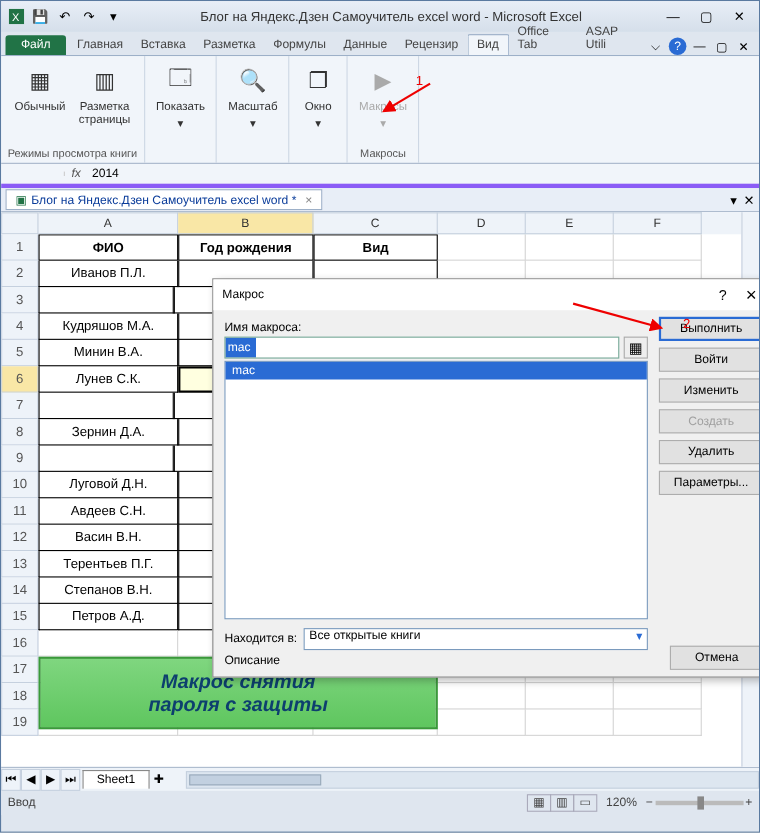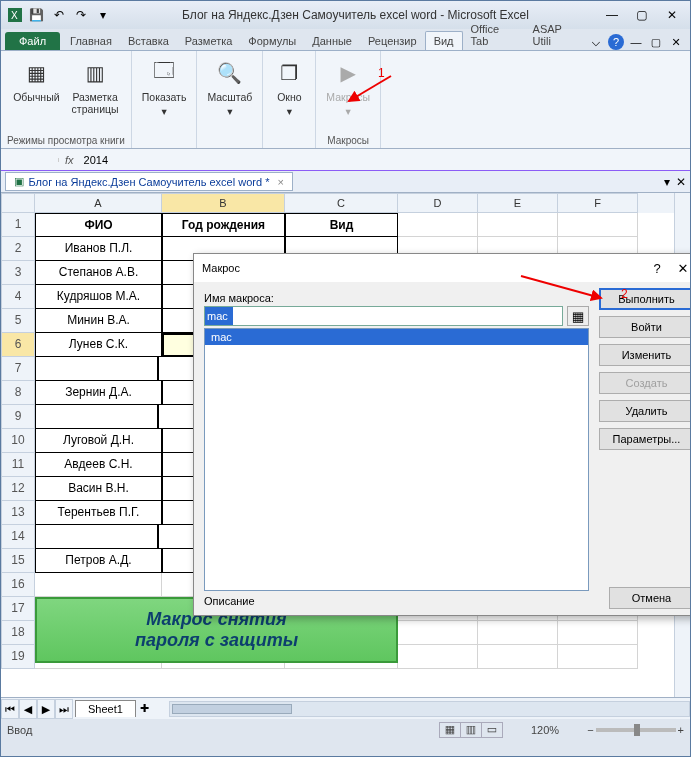--- a/index.html
+++ b/index.html
@@ -17,21 +17,21 @@
 .tab.active { background: #f1f5fa; border: 1px solid #9db0c8; border-bottom: none; border-radius: 2px 2px 0 0; }
 .tab-help { margin-left: auto; display: flex; gap: 4px; padding-right: 6px; }
 .tab-help span { width: 16px; height: 16px; display: flex; align-items: center; justify-content: center; cursor: pointer; font-size: 11px; }
 .ribbon { height: 98px; background: #f1f5fa; display: flex; border-bottom: 1px solid #a0b0c5; }
 .rgroup { display: flex; flex-direction: column; align-items: center; padding: 4px 6px 2px 6px; border-right: 1px solid #cdd7e4; font-size: 10px; color: #555; }
 .rgroup-buttons { display: flex; gap: 4px; flex: 1; }
 .rbtn { display: flex; flex-direction: column; align-items: center; gap: 2px; padding: 2px 4px; cursor: pointer; font-size: 10.5px; color: #333; }
 .rbtn.disabled { color: #aaa; }
 .ricon { width: 32px; height: 32px; display: flex; align-items: center; justify-content: center; font-size: 20px; }
 .rgroup-label { margin-top: 2px; }
-.formula-bar { height: 22px; background: #f1f5fa; display: flex; align-items: center; border-bottom: 1px solid #8b5cf6; font-size: 11px; }
+.formula-bar { height: 22px; background: #f1f5fa; display: flex; align-items: center; border-bottom: 4px solid #8b5cf6; font-size: 11px; }
 .namebox { width: 58px; padding: 2px 4px; border-right: 1px solid #ccc; }
 .fx { padding: 0 6px; font-style: italic; color: #555; }
 .formula-input { flex: 1; padding: 2px 4px; }
 .doc-tabbar { height: 22px; background: #e8eef7; display: flex; align-items: center; font-size: 11px; border-bottom: 1px solid #a0b0c5; padding: 0 4px; }
 .doc-tab { background: #fff; border: 1px solid #9db0c8; padding: 2px 8px; color: #0a3c9a; display: flex; gap: 4px; align-items: center; }
 .doc-closex { margin-left: 4px; color: #888; cursor: pointer; }
 .doc-tabbar .spacer { flex: 1; }
 .doc-controls { display: flex; gap: 6px; font-size: 12px; }
 .grid-area { position: relative; background: #fff; height: 504px; }
 .col-headers { display: flex; position: absolute; top: 0; left: 0; right: 16px; height: 20px; background: #eef3f9; font-size: 11px; }
@@ -49,21 +49,21 @@
 .row:first-child .cell.hdr { border-top: 1px solid #000; }
 .cell.selB { background: #ffffe0; outline: 2px solid #000; outline-offset: -2px; }
 .green-box { position: absolute; left: 34px; top: 404px; width: 363px; height: 66px; background: linear-gradient(#7fd67f,#5fc65f); border: 2px solid #3a9a3a; display: flex; flex-direction: column; align-items: center; justify-content: center; font-size: 18px; font-weight: bold; color: #0d3f6e; font-style: italic; }
 .vscroll { position: absolute; right: 0; top: 0; bottom: 0; width: 16px; background: #eef3f9; border-left: 1px solid #c5d0de; }
 .sheetbar { height: 22px; background: #eef3f9; display: flex; align-items: center; font-size: 11px; border-top: 1px solid #a0b0c5; }
 .sheetnav { display: flex; gap: 0; }
 .sheetnav span { width: 18px; height: 20px; border: 1px solid #c5d0de; text-align: center; line-height: 18px; cursor: pointer; }
 .sheet-tab { background: #fff; border: 1px solid #888; border-bottom: none; padding: 2px 12px; margin-left: 2px; }
 .hscroll { flex: 1; margin-left: 20px; height: 16px; background: #dde6f0; border: 1px solid #c5d0de; position: relative; }
 .hscroll-thumb { position: absolute; left: 2px; top: 2px; height: 10px; width: 120px; background: #c2d0e0; border: 1px solid #9ab; }
-.statusbar { height: 22px; background: #dfe6ef; display: flex; align-items: center; font-size: 11px; padding: 0 6px; gap: 28px; color: #444; }
+.statusbar { height: 22px; background: #dfe6ef; display: flex; align-items: center; font-size: 11px; padding: 0 6px; gap: 8px; color: #444; }
 .statusbar .spacer { flex: 1; }
 .viewbtns span { display: inline-block; width: 22px; height: 16px; border: 1px solid #aab; margin-left: -1px; text-align: center; }
 .zoom { display: flex; align-items: center; gap: 2px; }
 .zoom-slider { width: 80px; height: 4px; background: #bbb; position: relative; }
 .zoom-slider::after { content: ''; position: absolute; left: 38px; top: -4px; width: 6px; height: 12px; background: #888; }
 
 
 .dialog { position: absolute; left: 192px; top: 252px; width: 512px; height: 363px; background: #f0f0f0; border: 1px solid #888; box-shadow: 3px 3px 8px rgba(0,0,0,.3); font-size: 11px; display: flex; flex-direction: column; }
 .dlg-title { height: 28px; display: flex; align-items: center; padding: 0 8px; background: #fff; }
 .dlg-title .t { flex: 1; }
@@ -234,21 +234,20 @@
           <div class="rowhead">2</div>
           <div class="cell colA data">Иванов П.Л.</div>
           <div class="cell colB data"></div>
           <div class="cell colC data"></div>
           <div class="cell colD"></div>
           <div class="cell colE"></div>
           <div class="cell colF"></div>
         </div>
         <div class="row">
           <div class="rowhead">3</div>
-          <div class="cell colA data">Степанов А.В.</div>
           <div class="cell colB data"></div>
           <div class="cell colC data"></div>
           <div class="cell colD"></div>
           <div class="cell colE"></div>
           <div class="cell colF"></div>
         </div>
         <div class="row">
           <div class="rowhead">4</div>
           <div class="cell colA data">Кудряшов М.А.</div>
           <div class="cell colB data"></div>
@@ -331,20 +330,21 @@
           <div class="rowhead">13</div>
           <div class="cell colA data">Терентьев П.Г.</div>
           <div class="cell colB data"></div>
           <div class="cell colC data"></div>
           <div class="cell colD"></div>
           <div class="cell colE"></div>
           <div class="cell colF"></div>
         </div>
         <div class="row">
           <div class="rowhead">14</div>
+          <div class="cell colA data">Степанов В.Н.</div>
           <div class="cell colB data"></div>
           <div class="cell colC data"></div>
           <div class="cell colD"></div>
           <div class="cell colE"></div>
           <div class="cell colF"></div>
         </div>
         <div class="row">
           <div class="rowhead">15</div>
           <div class="cell colA data">Петров А.Д.</div>
           <div class="cell colB data"></div>
@@ -431,20 +431,24 @@
     </div>
     <div class="dlg-body">
       <div class="dlg-left">
         <div class="dlg-label">Имя макроса:</div>
         <div class="macro-name-row">
           <input class="macro-name" style="background: linear-gradient(90deg, rgb(42, 107, 212) 0px, rgb(42, 107, 212) 28px, rgb(255, 255, 255) 28px); color: rgb(255, 255, 255); padding-left: 2px;" value="mac">
           <button class="macro-name-btn">▦</button>
         </div>
         <div class="macro-list">
           <div class="macro-item">mac</div>
+        </div>
+        <div class="loc-row">
+          <span>Находится в:</span>
+          <div class="loc-select">Все открытые книги</div>
         </div>
         <div class="dlg-label">Описание</div>
       </div>
       <div class="dlg-right">
         <button class="dlg-btn primary">Выполнить</button>
         <button class="dlg-btn">Войти</button>
         <button class="dlg-btn">Изменить</button>
         <button class="dlg-btn disabled">Создать</button>
         <button class="dlg-btn">Удалить</button>
         <button class="dlg-btn">Параметры...</button>

